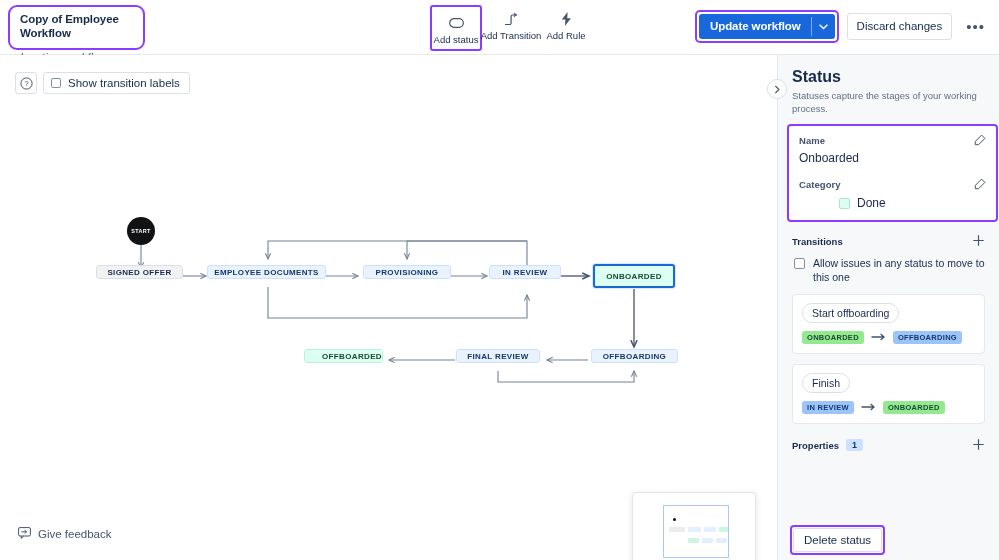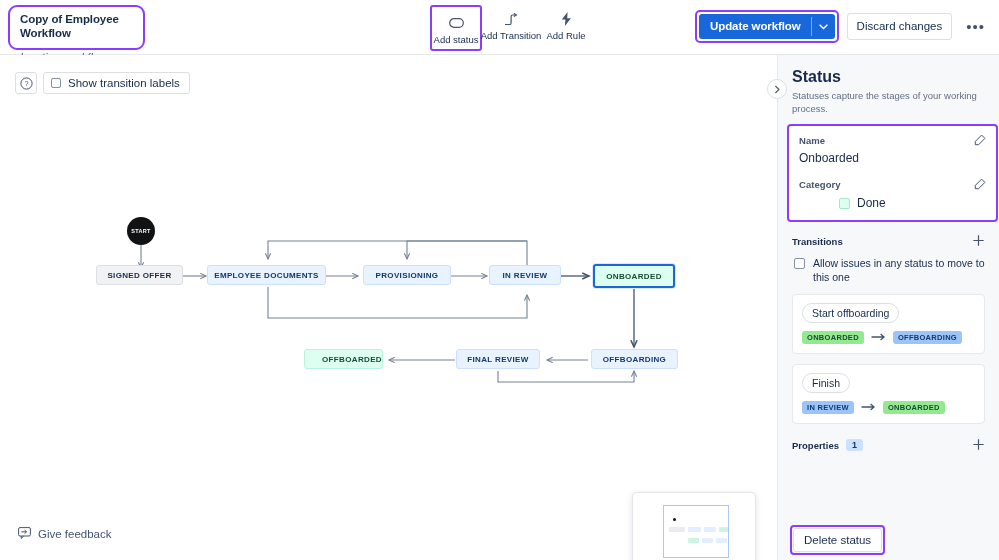--- a/index.html
+++ b/index.html
@@ -97,21 +97,21 @@
     display: flex; align-items: center; gap: 7px; padding: 0 9px 0 7px; cursor: pointer;
   }
   .cbox {
     width: 10px; height: 10px; border: 1px solid #8590a2; border-radius: 2px; background: #fff;
     flex: 0 0 auto;
   }
   .labels-txt { font-size: 11.5px; color: #172b4d; line-height: 12px; }
 
   
   .node {
-    position: absolute; height: 20px; border-radius: 3px;
+    position: absolute; height: 14px; border-radius: 3px;
     display: flex; align-items: center; justify-content: center;
     font-size: 8px; font-weight: bold; letter-spacing: 0.35px;
     cursor: pointer; z-index: 5;
   }
   .node.todo  { background: #f1f2f4; border: 1px solid #dcdfe4; color: #172b4d; }
   .node.prog  { background: #e9f2ff; border: 1px solid #cce0ff; color: #12386e; }
   .node.done  { background: #dcfff1; border: 1px solid #baf3db; color: #164b35; }
   .node.done2 { background: #dcfff1; border: 1px solid #baf3db; color: #164b35; justify-content: flex-end; }
   .node.selected {
     border: 2px solid #1868db; box-shadow: 0 0 0 1px rgba(24,104,219,0.15);

